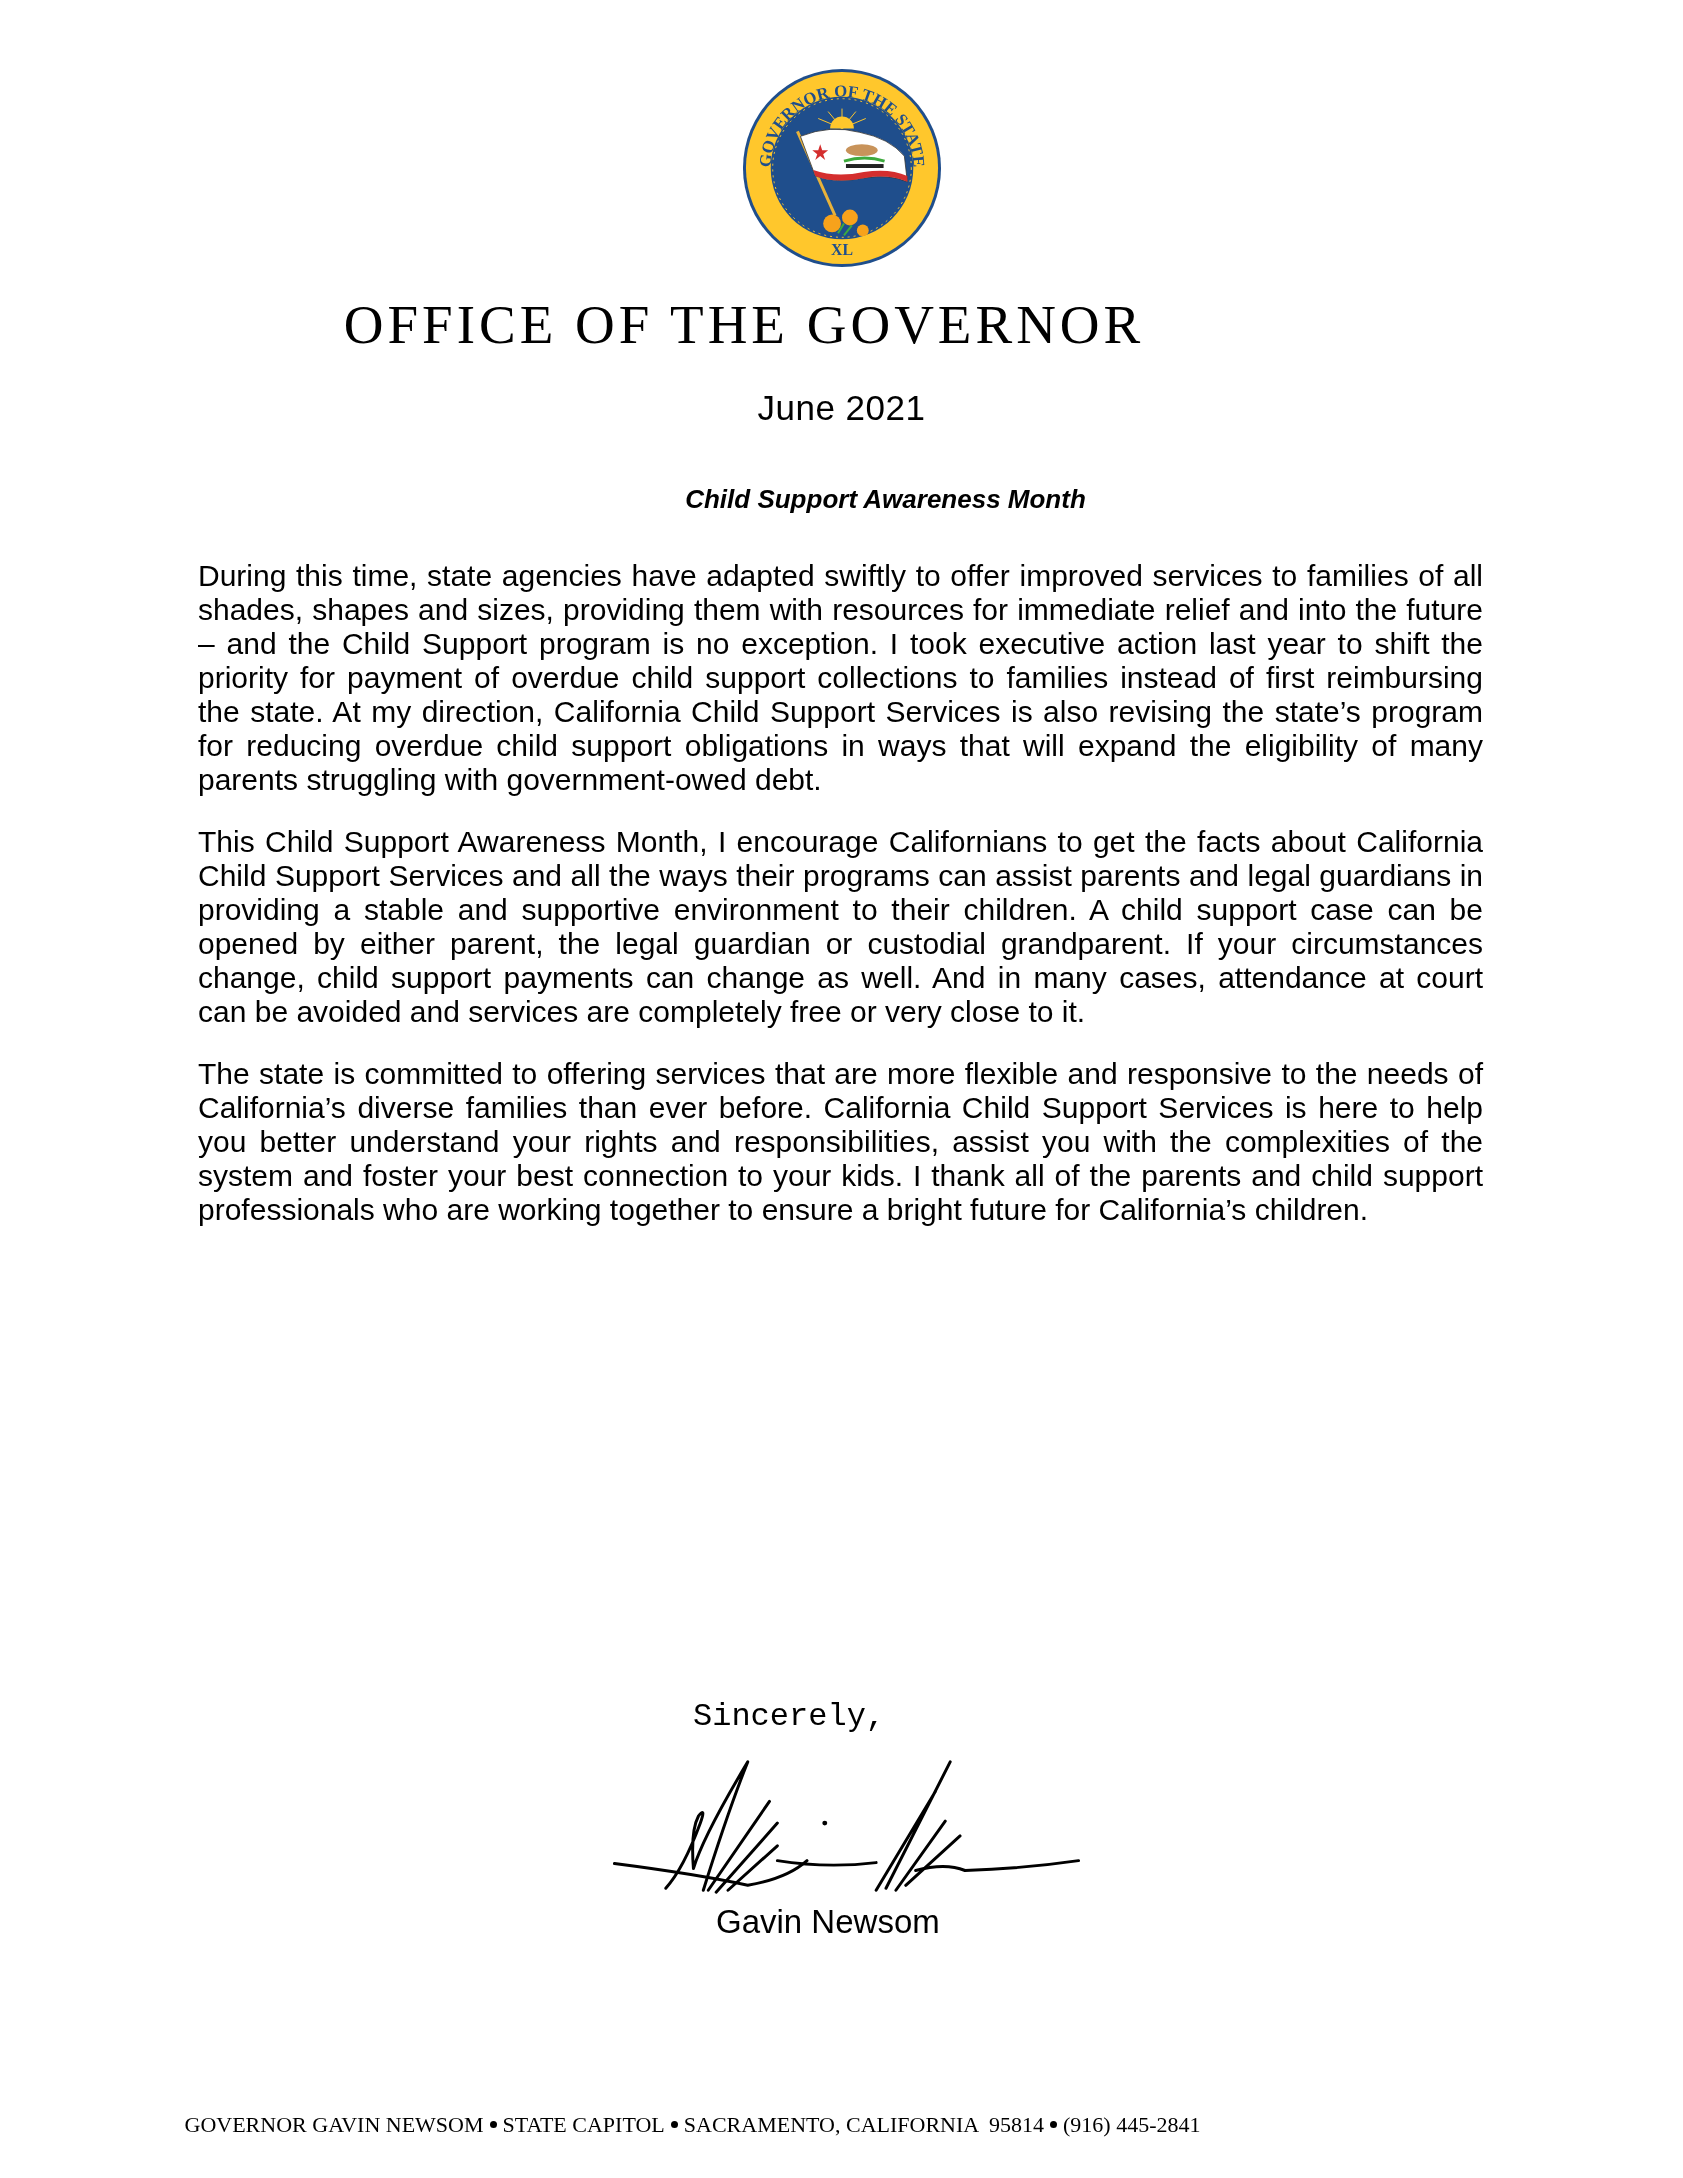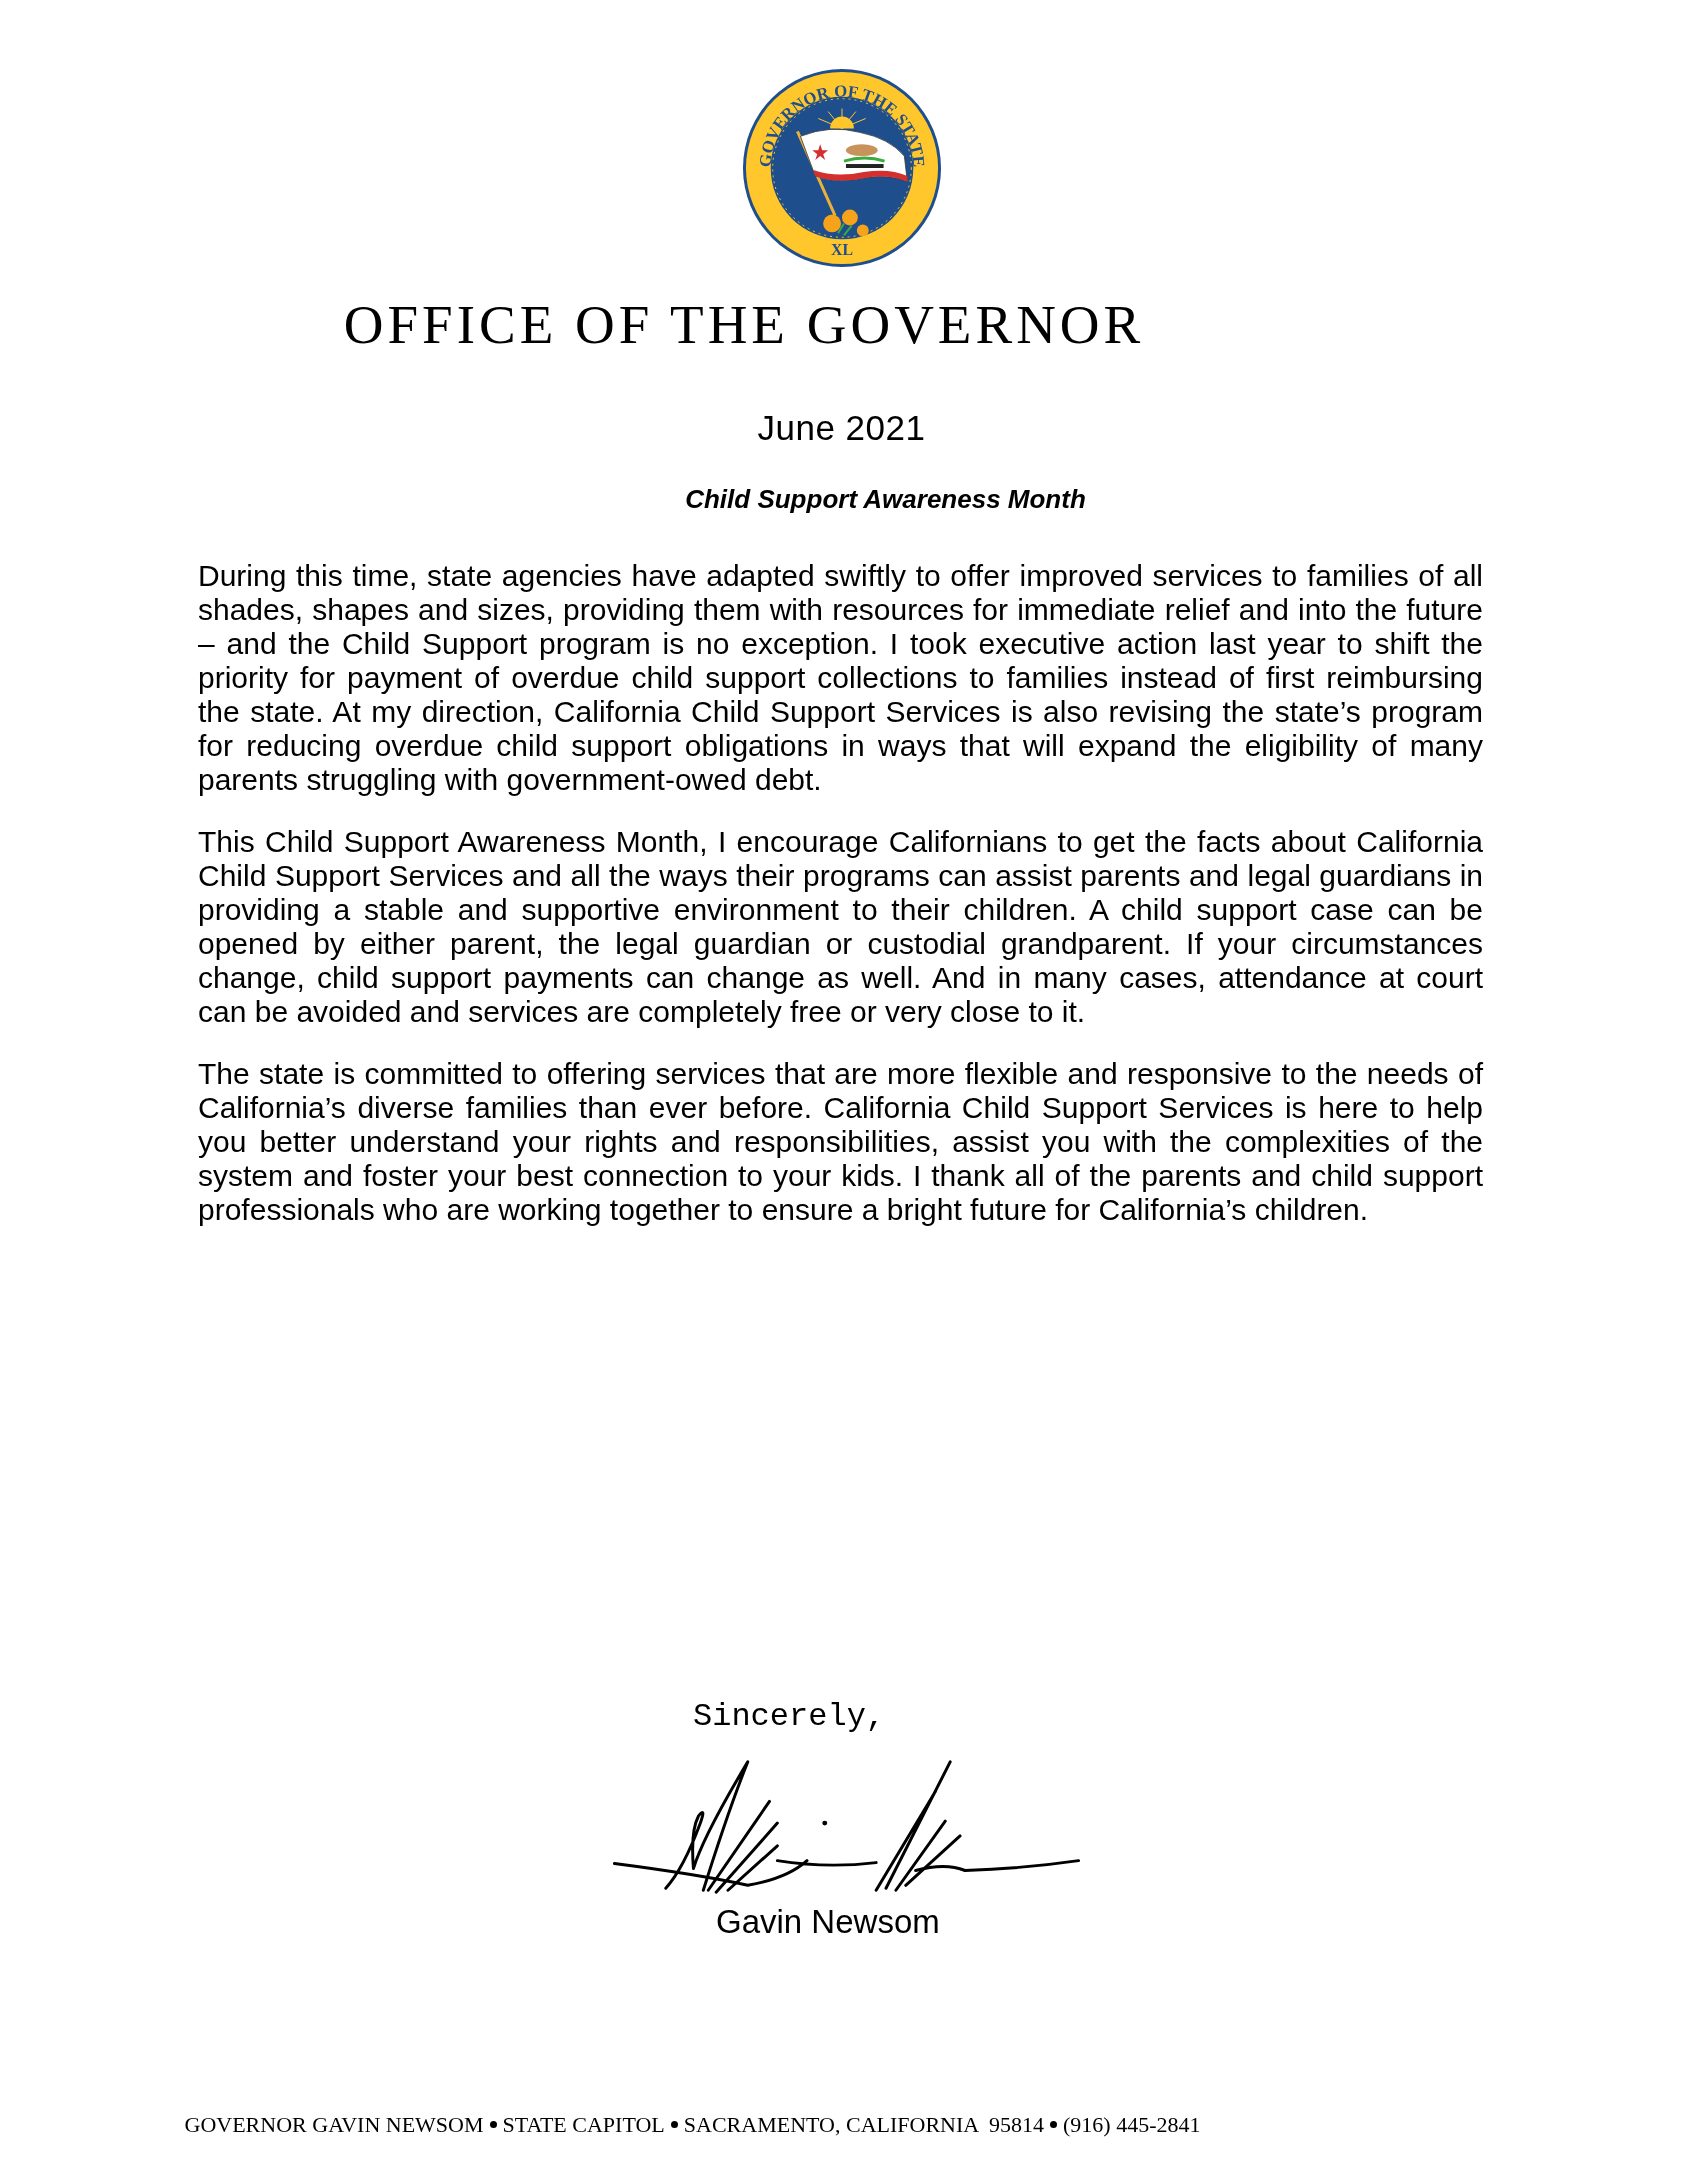--- a/index.html
+++ b/index.html
@@ -9,21 +9,21 @@
   .seal { left: 741px; top: 67px; width: 202px; height: 202px; }
 
   .office {
     left: 0; width: 1488px; top: 293px; text-align: center;
     font-family: "Liberation Serif", "DejaVu Serif", serif;
     font-size: 55px; letter-spacing: 4px; line-height: 63px; white-space: nowrap;
   }
   .date {
     left: 0; width: 1683px; top: 386px; text-align: center;
     font-family: "Liberation Sans", "DejaVu Sans", sans-serif;
-    font-size: 35px; line-height: 44px; letter-spacing: 0.5px; margin-top: 20px;
+    font-size: 35px; line-height: 44px; letter-spacing: 0.5px;
   }
   .title {
     left: 0; width: 1683px; top: 477px; text-align: center;
     font-family: "Liberation Sans", "DejaVu Sans", sans-serif;
     font-size: 26px; font-weight: bold; font-style: italic; line-height: 44px; padding-left: 44px;
   }
   .body-text {
     left: 198px; width: 1285px; top: 559px;
     font-family: "Liberation Sans", "DejaVu Sans", sans-serif;
     font-size: 30px; line-height: 34px; text-align: justify;

